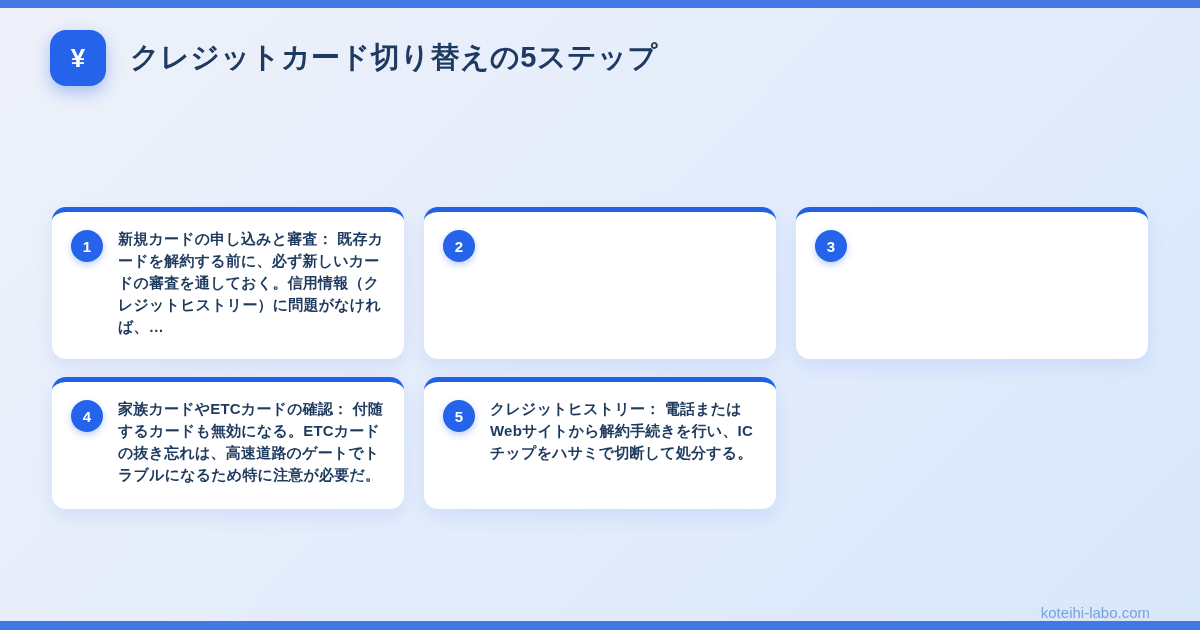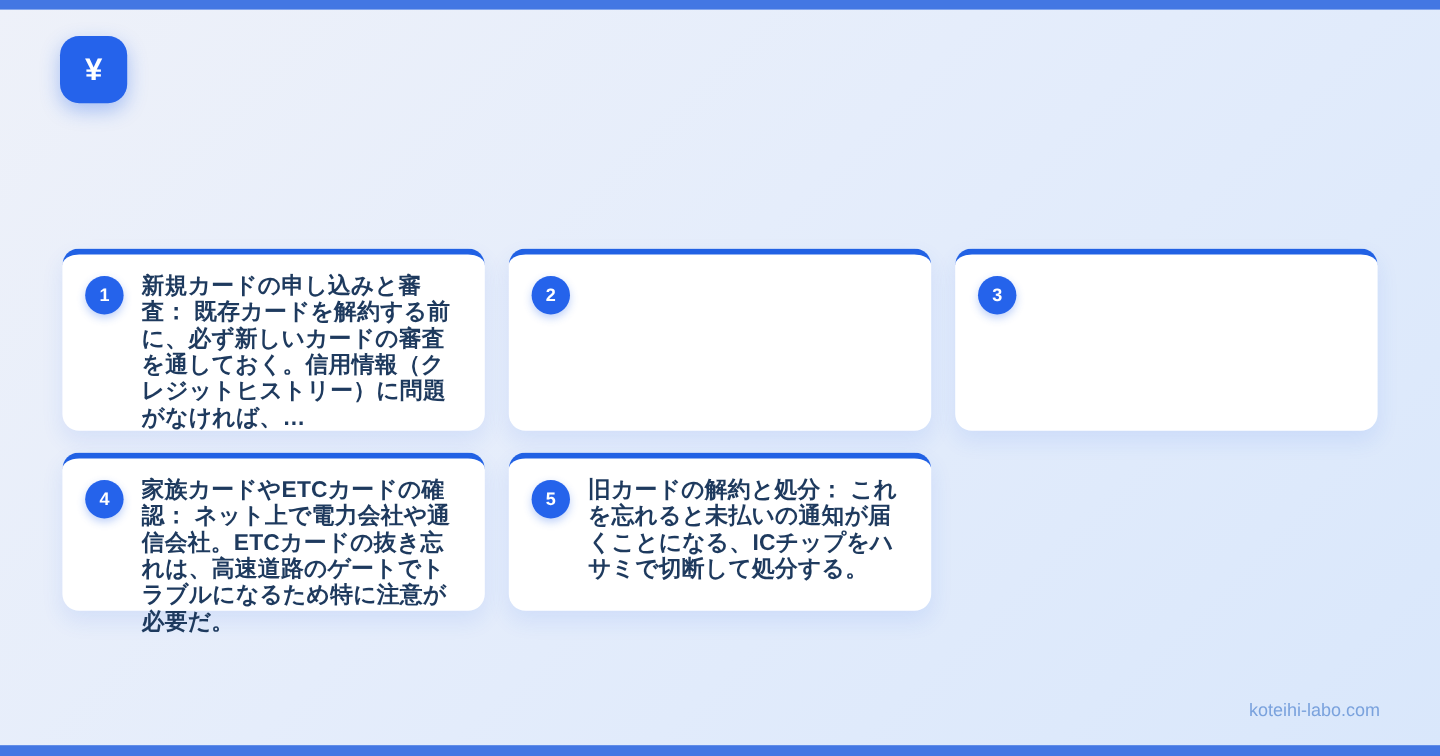--- a/index.html
+++ b/index.html
@@ -87,63 +87,64 @@
     font-size: 15px;
     display: flex;
     align-items: center;
     justify-content: center;
     flex-shrink: 0;
     margin-top: 2px;
     box-shadow: 0 3px 7px rgba(37, 99, 235, 0.30);
   }
   .step-text {
     margin: 0;
-    font-size: 19px;
+    font-size: 15px;
     font-weight: bold;
     line-height: 22px;
     color: #1e3a5e;
     letter-spacing: 0.2px;
     overflow: hidden;
   }
 
   .watermark {
     position: absolute;
     right: 50px;
-    bottom: 29px;
+    bottom: 9px;
     font-size: 15px;
     color: #7aa2dd;
   }
 </style>
 </head>
 <body>
 
 <div class="accent-bar top"></div>
 
 <header class="header">
   <div class="icon-badge">
     <span>¥</span>
   </div>
+  <h1 class="page-title">クレジットカード切り替えの5ステップ</h1>
 </header>
 
 <main class="steps-grid">
   <section class="card row1">
     <div class="step-num">1</div>
     <p class="step-text">新規カードの申し込みと審査： 既存カードを解約する前に、必ず新しいカードの審査を通しておく。信用情報（クレジットヒストリー）に問題がなければ、…</p>
   </section>
   <section class="card row1">
     <div class="step-num">2</div>
   </section>
   <section class="card row1">
     <div class="step-num">3</div>
   </section>
   <section class="card row2">
     <div class="step-num">4</div>
-    <p class="step-text">家族カードやETCカードの確認： ネット上で電力会社や通信会社。ETCカードの抜き忘れは、高速道路のゲートでトラブルになるため特に注意が必要だ。</p>
+    <p class="step-text">家族カードやETCカードの確認： 付随するカードも無効になる。ETCカードの抜き忘れは、高速道路のゲートでトラブルになるため特に注意が必要だ。</p>
   </section>
   <section class="card row2">
     <div class="step-num">5</div>
-    <p class="step-text">旧カードの解約と処分： これを忘れると未払いの通知が届くことになる、ICチップをハサミで切断して処分する。</p>
+    <p class="step-text">クレジットヒストリー： 電話またはWebサイトから解約手続きを行い、ICチップをハサミで切断して処分する。</p>
   </section>
 </main>
 
 <div class="watermark">koteihi-labo.com</div>
 
 <div class="accent-bar bottom"></div>
 
 </body></html>

